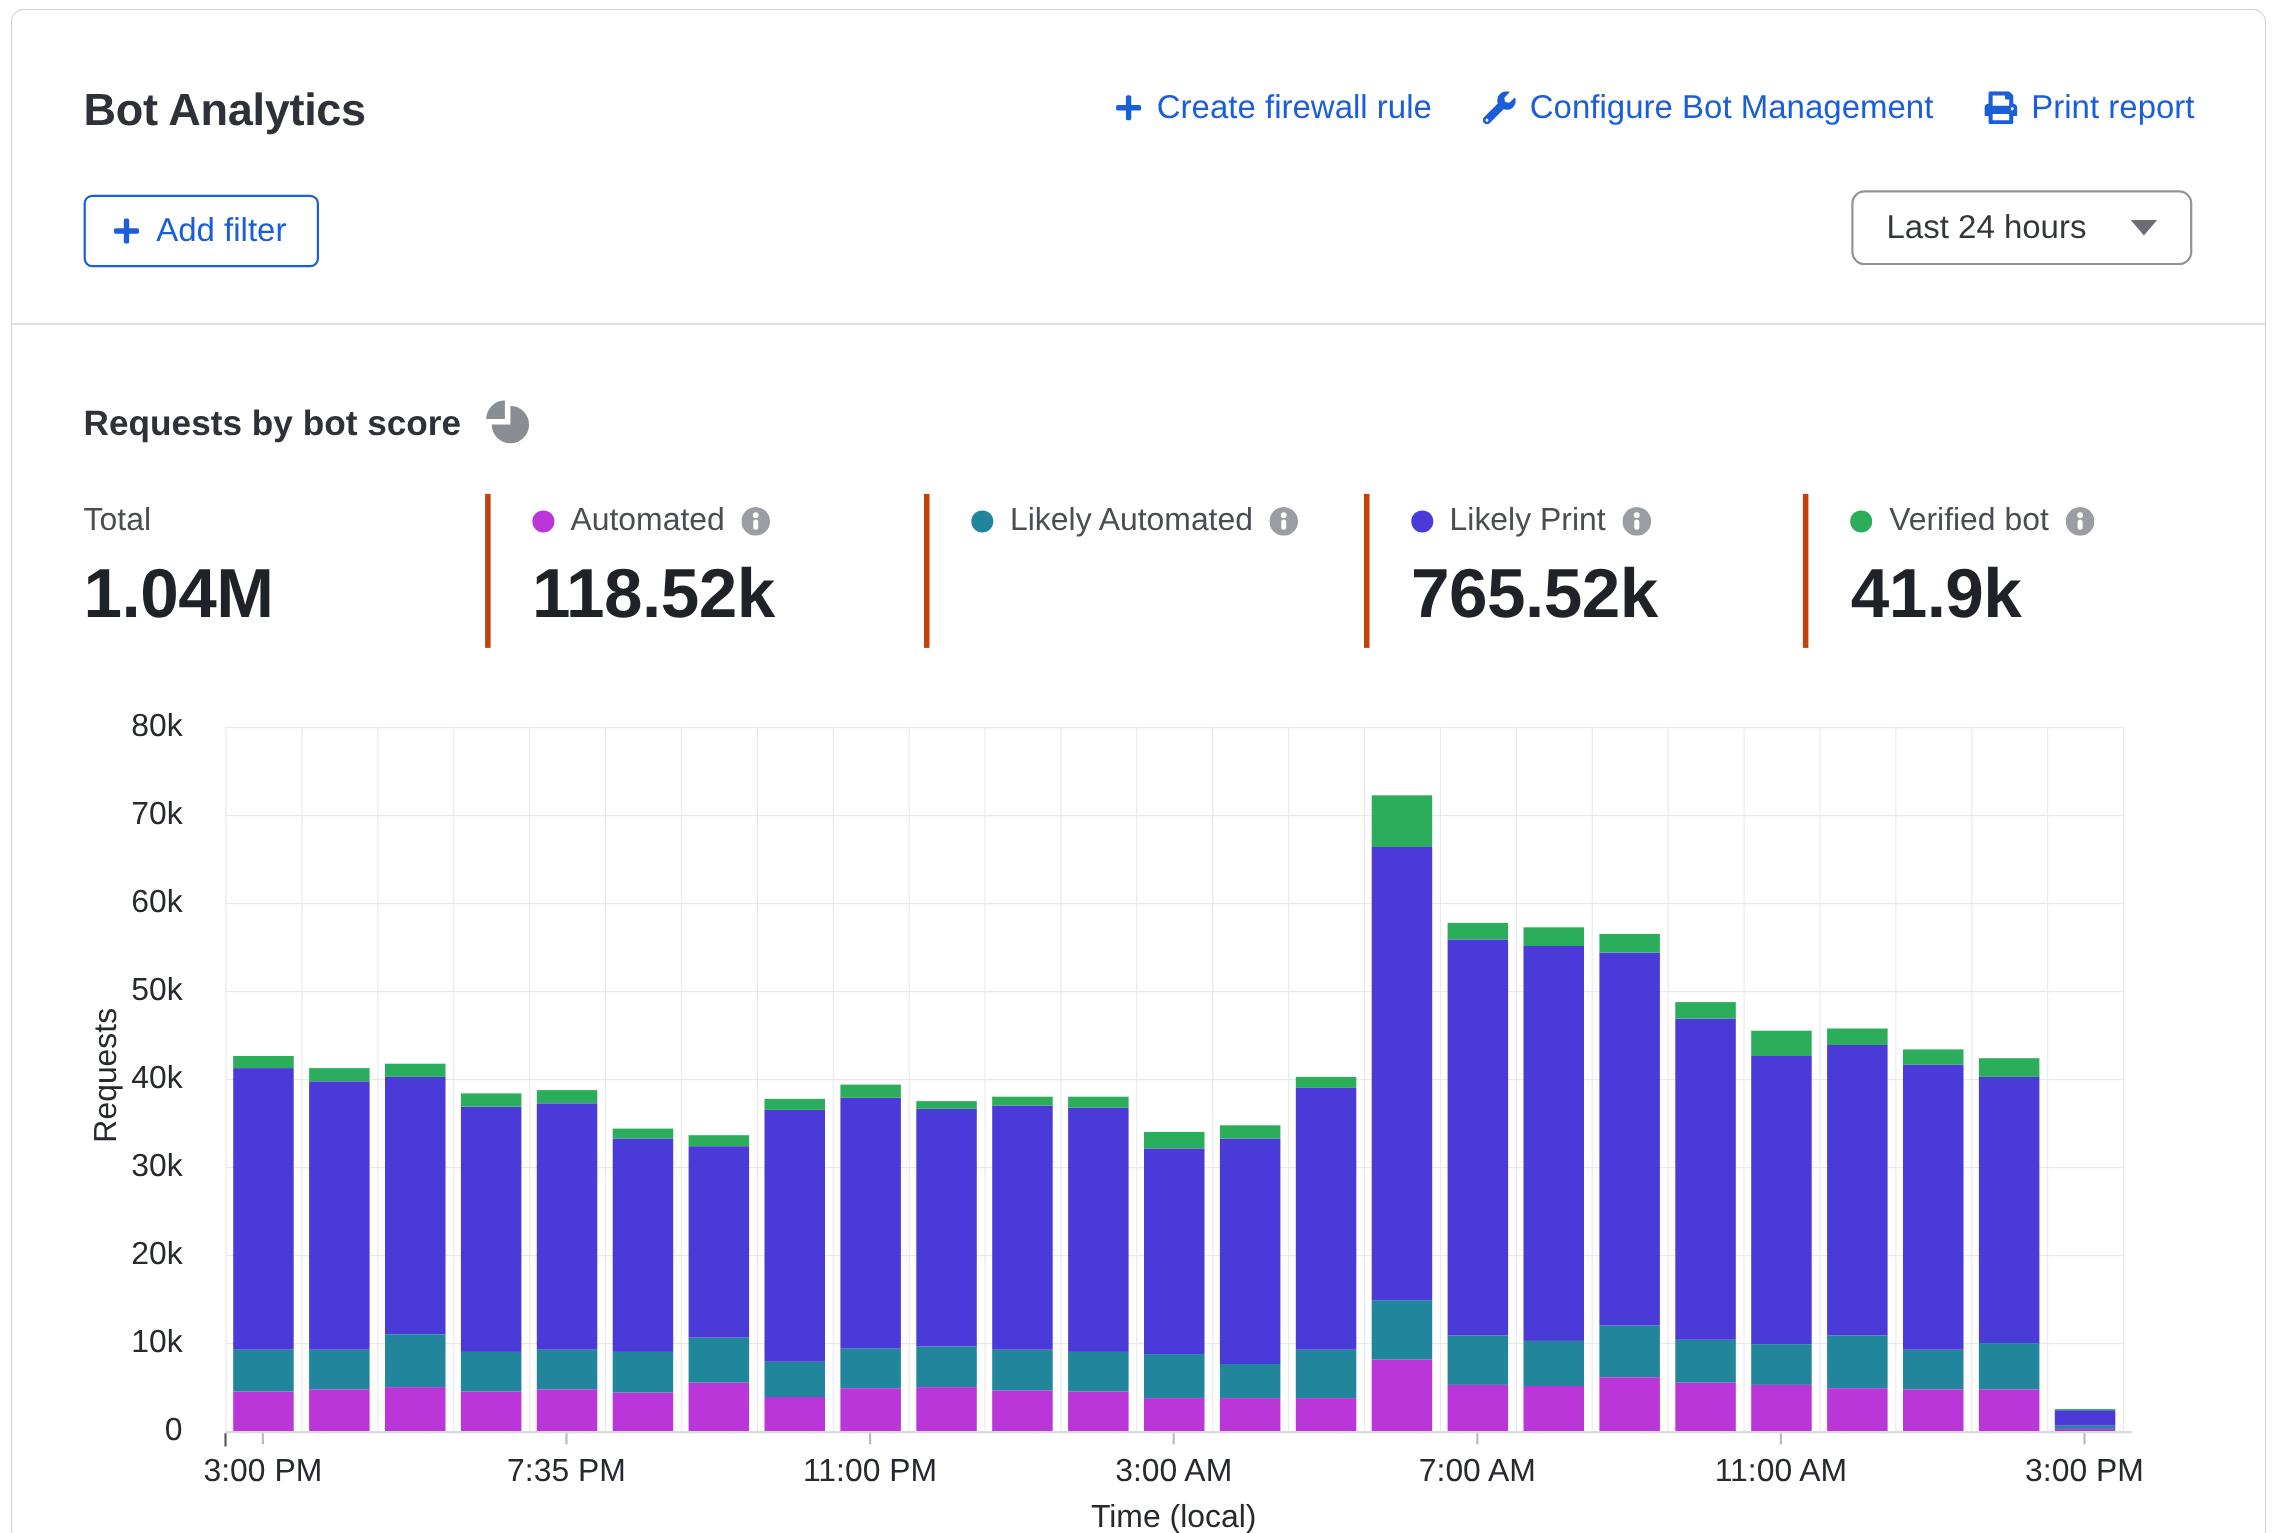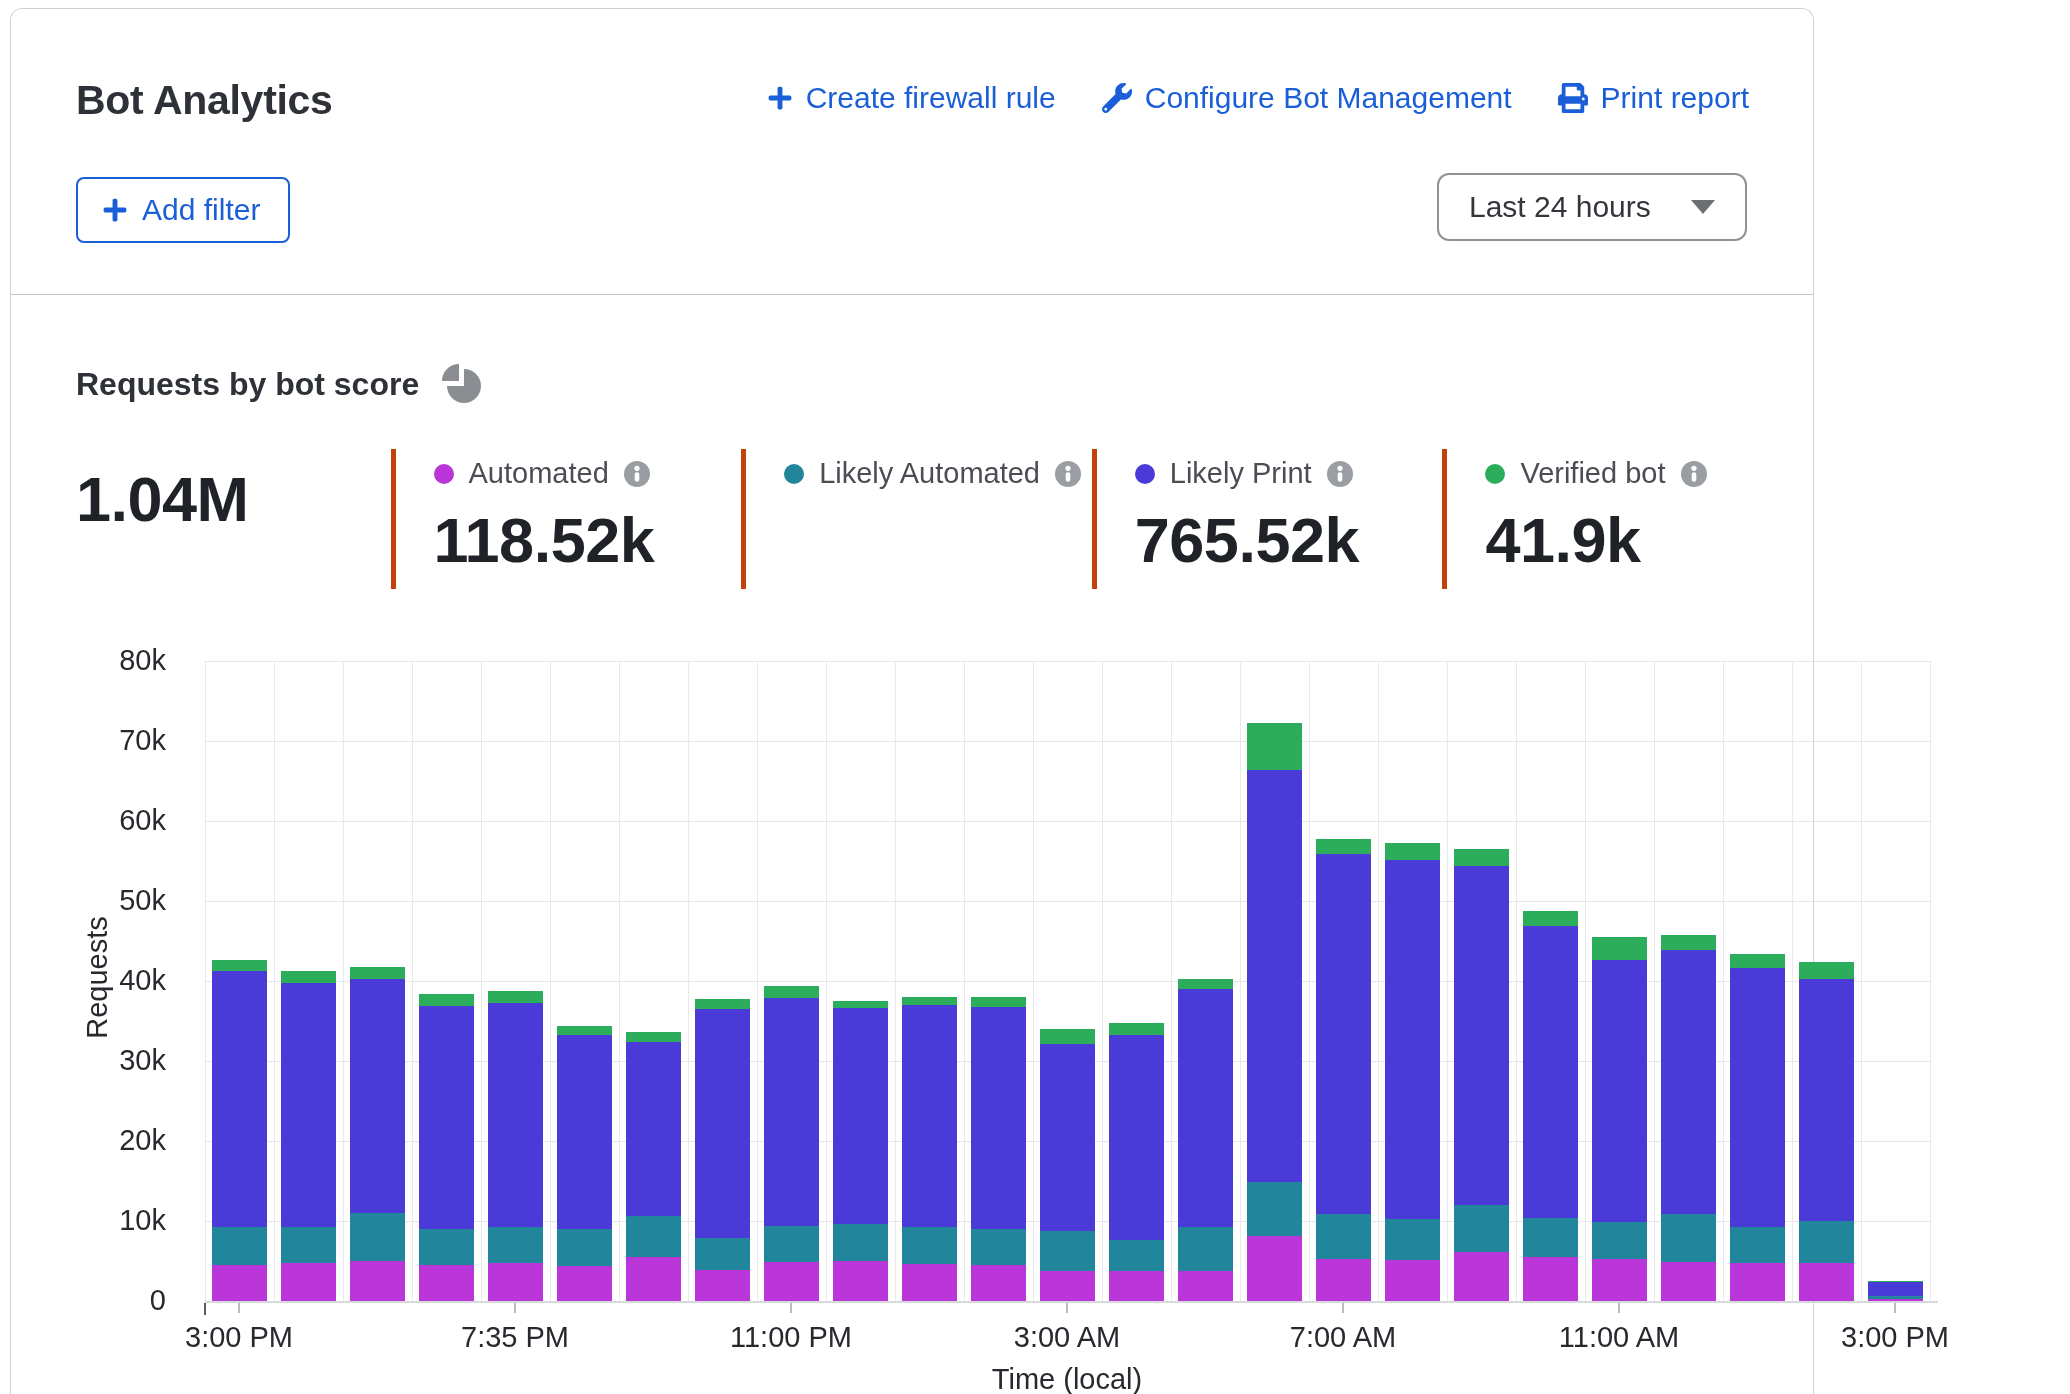--- a/index.html
+++ b/index.html
@@ -3,21 +3,21 @@
 <meta charset="utf-8">
 <style>
   * { box-sizing: border-box; margin: 0; padding: 0; }
   html,body { background:#ffffff; }
   body {
     width: 2070px; height: 1394px; position: relative; overflow: hidden;
     font-family: "Liberation Sans", "DejaVu Sans", sans-serif;
     -webkit-font-smoothing: antialiased;
   }
   .card {
-    position: absolute; left: 10px; top: 8px; width: 1804px; height: 1386px;
+    position: absolute; left: 10px; top: 8px; width: 2050px; height: 1386px;
     background: #fff; border: 1px solid #d2d2d2; border-bottom: none;
     border-radius: 12px 12px 0 0;
   }
   
   .page-title {
     position: absolute; left: 65px; top: 68px;
     font-size: 41px; font-weight: 700; color: #2e3238; letter-spacing: -0.3px;
   }
   .header-links {
     position: absolute; top: 72px; right: 64px;
@@ -120,20 +120,23 @@
   <div class="section-title-row">
     <span class="section-title">Requests by bot score</span>
     <svg width="46" height="46" viewBox="0 0 46 46" fill="#8a8d91">
       <path d="M25 8 A17 17 0 1 1 8 25 L25 25 Z"></path>
       <path d="M20 3 A17 17 0 0 0 3 20 L20 20 Z"></path>
     </svg>
   </div>
 
   <div class="stats-row">
       <div class="stat" style="width: 365px;">
+        <div class="stat-label-row">
+          <span class="stat-label">Total</span>
+        </div>
         <div class="stat-value">1.04M</div>
       </div>
       <div class="stat" style="width: 400px;">
         <div class="stat-label-row">
           <span class="legend-dot" style="background: rgb(187, 54, 216);"></span>
           <span class="stat-label">Automated</span>
           <svg viewBox="0 0 26 26" width="26" height="26">
             <circle cx="13" cy="13" r="13" fill="#9a9da2"></circle>
             <circle cx="13" cy="7.3" r="2.6" fill="#fff"></circle>
             <rect x="10.7" y="11.2" width="4.6" height="9.5" rx="2.3" fill="#fff"></rect>

